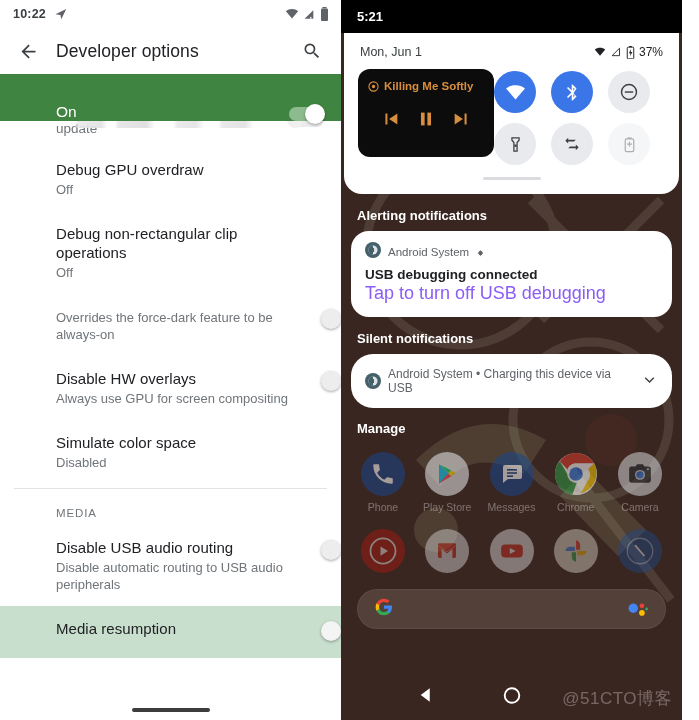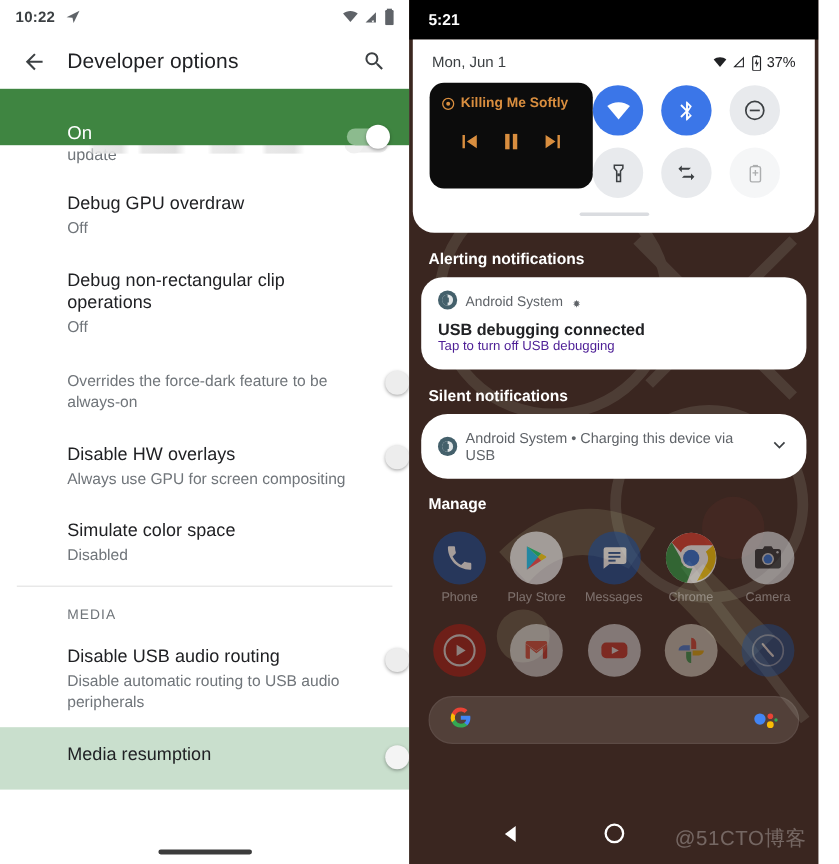--- a/index.html
+++ b/index.html
@@ -177,21 +177,21 @@
     display: flex; align-items: flex-end; gap: 7px;
     font-size: 11.5px; color: #5f6368;
   }
   .app-dot {
     width: 16px; height: 16px; border-radius: 50%; background: #44606b;
     display: flex; align-items: center; justify-content: center; flex: none;
   }
   .notif-title {
     font-size: 13.5px; color: #202124; font-weight: bold; margin-top: 9px;
   }
-  .notif-sub { font-size: 11px; color: #4c1d95; margin-top: 1px; }
+  .notif-sub { font-size: 18px; color: #8b5cf6; margin-top: 1px; }
   .notif-compact {
     background: #ffffff; border-radius: 22px;
     display: flex; align-items: center; gap: 7px;
     padding: 13px 14px;
     font-size: 12px; color: #5f6368;
   }
   .notif-compact .chev { margin-left: auto; }
   .manage-row {
     color: #ffffff; font-size: 13px; font-weight: bold; padding: 13px 6px 0 6px;
   }

